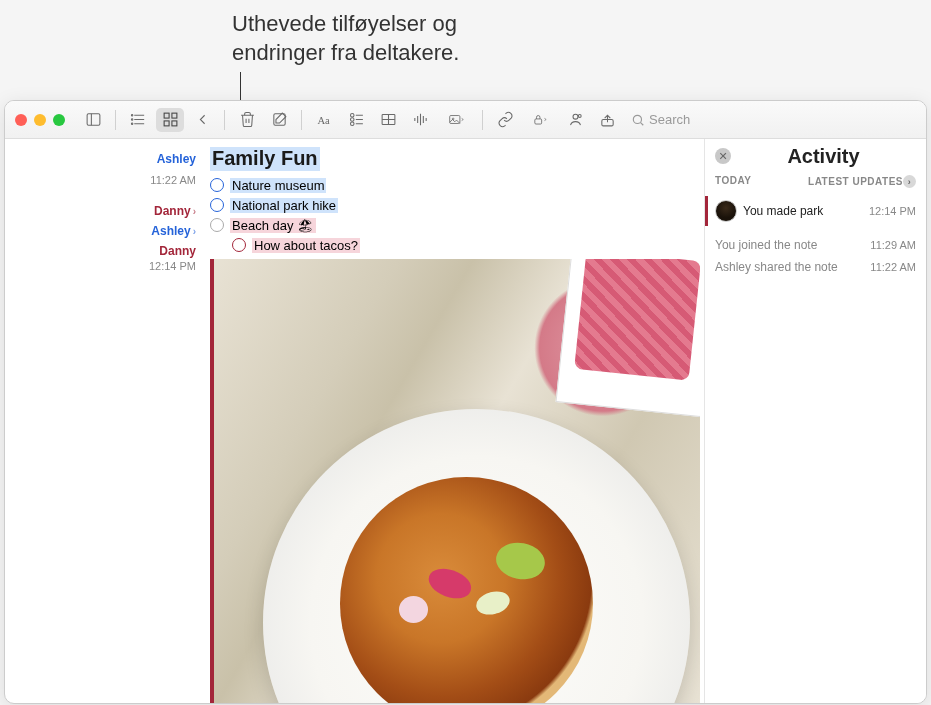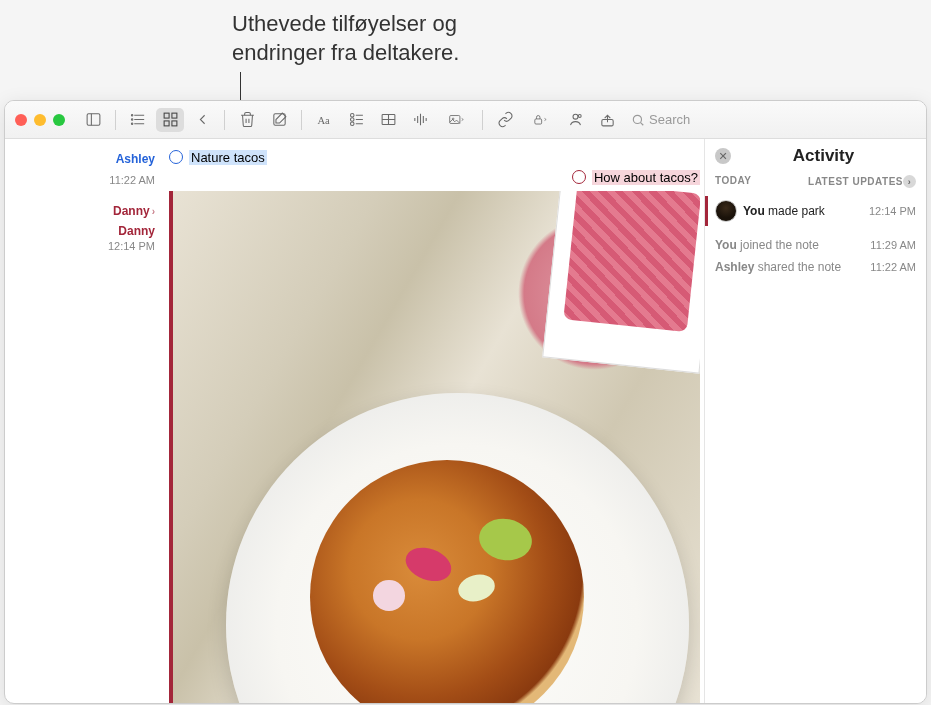--- a/index.html
+++ b/index.html
@@ -92,20 +92,21 @@
     margin-left: 6px;
     color:#9a9a9a;
     font-size: 13px;
   }
   .search svg { width: 14px; height: 14px; stroke:#9a9a9a; fill:none; stroke-width:2; margin-right:4px; }
 
   .content {
     flex: 1;
     display: flex;
     overflow: hidden;
+    padding-left: 41px;
   }
   .gutter {
     width: 160px;
     padding-top: 8px;
     text-align: right;
     font-size: 12px;
   }
   .gutter-row {
     height: 20px;
     padding-right: 10px;
@@ -133,21 +134,21 @@
     padding: 0 2px;
     margin-bottom: 4px;
     height:24px;
   }
   .check-row {
     display:flex; align-items:center;
     height: 20px;
     font-size: 13px;
     gap: 6px;
   }
-  .check-row.indent { padding-left: 22px; justify-content: flex-end; }
+  .check-row.indent { padding-left: 22px; }
   .circle {
     width: 14px; height:14px; border-radius:50%;
     border: 1.5px solid;
     flex-shrink:0;
   }
   .c-blue { border-color:#2563d9; }
   .c-gray { border-color:#aaa; }
   .c-red { border-color:#a3263a; }
   .txt {
     padding: 0 2px;
@@ -220,21 +221,21 @@
     position:relative;
   }
   .activity-header .close {
     width:16px;height:16px;border-radius:50%;
     background:#c8c8c8; color:#666;
     display:flex;align-items:center;justify-content:center;
     font-size:11px; line-height:1;
     cursor:pointer;
   }
   .activity-header .title {
-    flex:1; text-align:center; font-weight:600; font-size:17px; color:#222;
+    flex:1; text-align:center; font-weight:600; font-size:20px; color:#222;
   }
   .activity-sub {
     display:flex; justify-content:space-between;
     padding: 2px 10px 8px 10px;
     font-size:10px; letter-spacing:0.5px;
     color:#888; font-weight:600;
   }
   .activity-sub .right { display:flex; align-items:center; }
   .chev-circle {
     width:13px;height:13px;border-radius:50%;background:#d8d8d8;
@@ -251,21 +252,21 @@
     padding-left:7px;
   }
   .avatar {
     width:22px;height:22px;border-radius:50%;
     background: radial-gradient(circle at 50% 35%, #3a2a1a 0%, #1a120a 60%);
     border:1px solid #ccc;
     flex-shrink:0;
   }
   .act-text { flex:1; color:#222; }
   .act-text.secondary { color:#888; }
-  .act-text b { font-weight:700; }
+  .act-text b { font-weight:400; }
   .act-time { color:#888; font-size:11px;}
 </style>
 </head>
 <body>
 
 <div class="callout">
   <div>Uthevede tilføyelser og</div>
   <div>endringer fra deltakere.</div>
 </div>
 <div class="callout-line callout-vert"></div>
@@ -404,29 +405,39 @@
     </div>
   </div>
 
   <div class="content">
 
     <div class="gutter">
       <div class="gutter-row title"><span class="author-ashley">Ashley</span></div>
       <div class="gutter-row" style="height:14px;line-height:10px;"><span class="timestamp">11:22 AM</span></div>
       <div class="gutter-row" style="height:12px"></div>
       <div class="gutter-row"><span class="author-danny">Danny</span><span class="chev author-danny">›</span></div>
+      <div class="gutter-row"><span class="author-ashley">Ashley</span><span class="chev author-ashley">›</span></div>
       <div class="gutter-row"><span class="author-danny">Danny</span></div>
       <div class="gutter-row" style="height:14px;line-height:10px;"><span class="timestamp">12:14 PM</span></div>
     </div>
 
     <div class="note">
+      <div><span class="note-title">Family Fun</span></div>
 
       <div class="check-row">
         <span class="circle c-blue"></span>
-        <span class="txt hl-blue">Nature tacos</span>
+        <span class="txt hl-blue">Nature museum</span>
+      </div>
+      <div class="check-row">
+        <span class="circle c-blue"></span>
+        <span class="txt hl-blue">National park hike</span>
+      </div>
+      <div class="check-row">
+        <span class="circle c-gray"></span>
+        <span class="txt hl-red">Beach day 🏖</span>
       </div>
       <div class="check-row indent">
         <span class="circle c-red"></span>
         <span class="txt hl-red">How about tacos?</span>
       </div>
 
       <div class="note-image">
         <div class="onions"></div>
         <div class="plate"></div>
         <div class="taco"></div>

